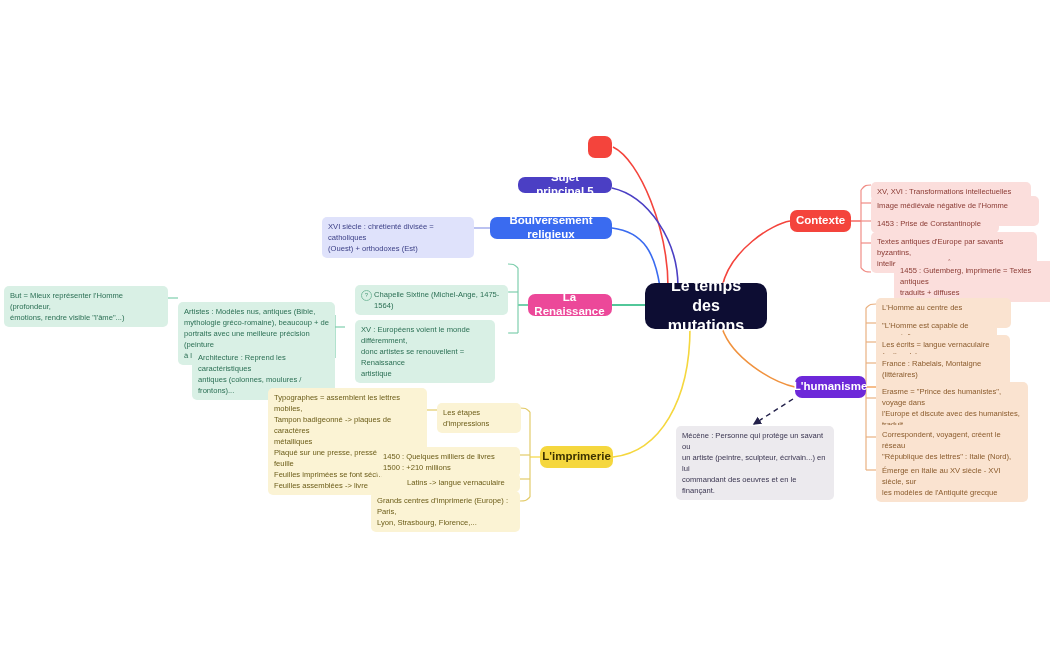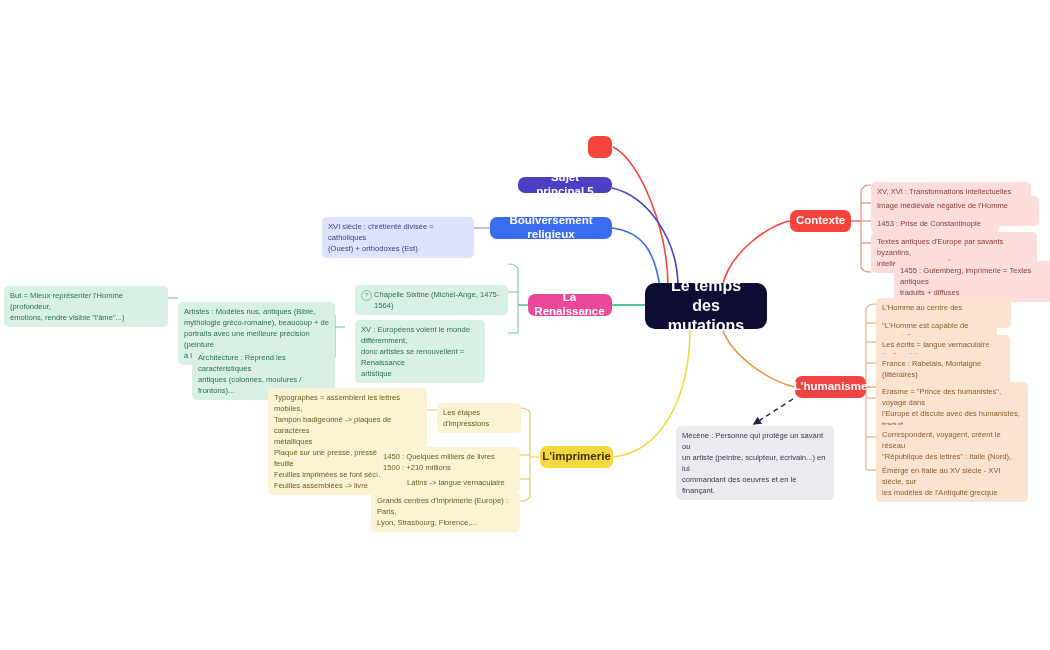--- a/index.html
+++ b/index.html
@@ -21,21 +21,21 @@
     padding:10px 14px;
   }
 
   
   .branch{
     border-radius:7px;color:#ffffff;font-size:11.5px;font-weight:700;
     display:flex;align-items:center;justify-content:center;text-align:center;
     padding:6px 10px;line-height:1.2;
   }
   .b-red{background:#f4443c;}
-  .b-orange{background:#ef4444;}
+  .b-orange{background:#6d28d9;}
   .b-green{background:#ec4899;padding-left:9px;}
   .b-yellow{background:#f5d73e;color:#3c3200;}
   .b-blue{background:#3a6bf0;}
   .b-indigo{background:#4b3fc4;}
   .b-empty{background:#f4443c;border-radius:7px;}
 
   
   .leaf{
     border-radius:5px;font-size:7.6px;line-height:1.45;
     padding:4px 6px;box-sizing:border-box;white-space:pre-line;
@@ -146,21 +146,21 @@
 traduits + diffuses</div>
 
   <div class="node branch b-green" style="left:528px;top:294px;width:84px;height:22px;">La Renaissance</div>
 
 
   <div class="node leaf l-green leaf-row" style="left:355px;top:285px;width:153px;">
     <span class="qmark">?</span>
     <span>Chapelle Sixtine (Michel-Ange, 1475-1564)</span>
   </div>
 
-  <div class="node leaf l-green" style="left:355px;top:320px;width:130px;">XV : Européens voient le monde différemment,
+  <div class="node leaf l-green" style="left:355px;top:320px;width:140px;">XV : Européens voient le monde différemment,
 donc artistes se renouvellent = Renaissance
 artistique</div>
 
   <div class="node leaf l-green" style="left:178px;top:302px;width:157px;">Artistes : Modèles nus, antiques (Bible,
 mythologie gréco-romaine), beaucoup + de
 portraits avec une meilleure précision (peinture
 à l'huile)</div>
 
   <div class="node leaf l-green" style="left:192px;top:348px;width:143px;">Architecture : Reprend les caractéristiques
 antiques (colonnes, moulures / frontons)...</div>

